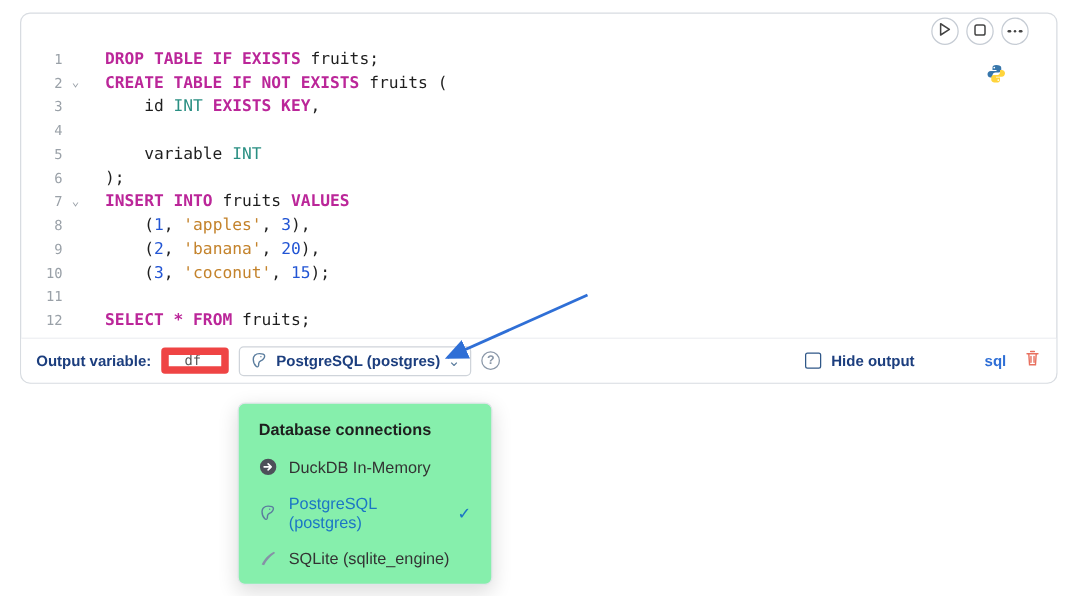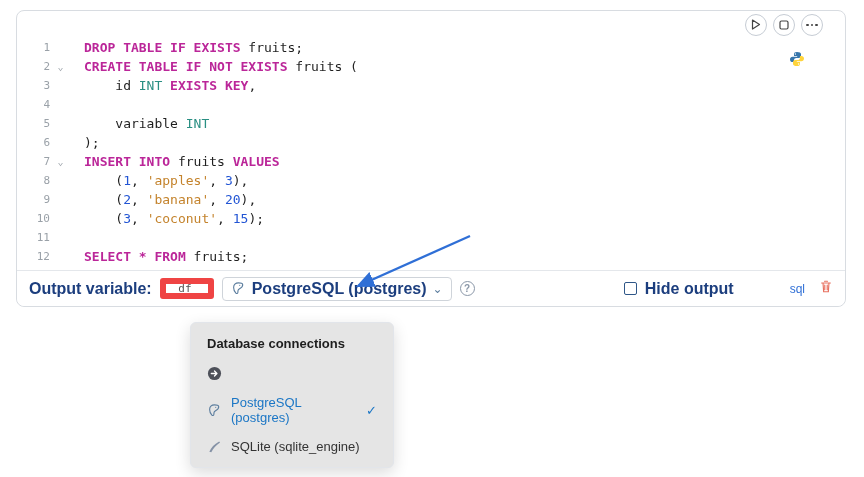--- a/index.html
+++ b/index.html
@@ -33,46 +33,46 @@
   .tok-ty { color:#2a8f83; }
   .tok-str { color:#c4832c; }
   .tok-num { color:#2255d4; }
   .tok-pl { color:#1f1f1f; }
   
   .cell-footer {
     position:absolute; left:0; right:0; bottom:0; height:36px;
     border-top:1px solid #e4e7eb; display:flex; align-items:center;
     padding:0 12px; gap:8px; background:#fff; border-radius:0 0 8px 8px;
   }
-  .navy-label { font-size:16px; font-weight:bold; color:#1c3e7e; }
+  .navy-label { font-size:12px; font-weight:bold; color:#1c3e7e; }
   .var-input {
     width:54px; height:21px; border:6px solid #ef4444; border-radius:3px;
     font-family:"DejaVu Sans Mono", monospace; font-size:11px; color:#555; padding:0 6px;
   }
   .conn-dropdown {
     display:flex; align-items:center; gap:6px; border:1px solid #cfd4da; border-radius:4px;
     height:24px; padding:0 8px; cursor:pointer; background:#fff;
   }
   .chevron { color:#5b7d9e; font-size:12px; line-height:10px; }
   .help-circle {
     width:15px; height:15px; border:1px solid #8a97a8; border-radius:50%;
     color:#8a97a8; font-size:10px; font-weight:bold; display:flex;
     align-items:center; justify-content:center; cursor:pointer;
   }
   .spacer { flex:1; }
   .checkbox {
     width:13px; height:13px; border:1.5px solid #2f5788; border-radius:2px; background:#fff; cursor:pointer;
   }
-  .lang-label { color:#2f6fd6; font-size:12px; font-weight:normal; margin-left:48px; cursor:pointer; }
+  .lang-label { color:#2f6fd6; font-size:12px; font-weight:bold; margin-left:48px; cursor:pointer; }
   .trash-btn { margin-left:6px; cursor:pointer; display:flex; align-items:center; }
   
   .arrow-annotation { position:absolute; left:330px; top:228px; pointer-events:none; }
   
   .menu {
-    position:absolute; left:190px; top:322px; width:204px; background:#e5e5e5;
+    position:absolute; left:190px; top:322px; width:204px; background:#86efac;
     border:1px solid #e2e5ea; border-radius:6px;
     box-shadow:0 5px 16px rgba(0,0,0,.14); padding:4px 0 6px 0; z-index:10;
   }
   .menu-header { font-weight:bold; font-size:13px; color:#1e1e1e; padding:9px 16px 8px 16px; }
   .menu-item {
     display:flex; align-items:center; gap:9px; padding:7px 16px; font-size:13px;
     color:#333; cursor:pointer;
   }
   .menu-icon { width:15px; height:15px; display:flex; align-items:center; flex:none; }
   .menu-item.selected .menu-label { color:#1b76c5; }
@@ -177,20 +177,21 @@
 <div class="menu">
   <div class="menu-header">Database connections</div>
   <div>
       <div class="menu-item">
         <span class="menu-icon">
           <svg width="15" height="15" viewBox="0 0 16 16">
             <circle cx="8" cy="8" r="7" fill="#4d5059"></circle>
             <path d="M4.6 8h5.6M8 5.4L10.6 8 8 10.6" stroke="#fff" stroke-width="1.4" fill="none" stroke-linecap="round" stroke-linejoin="round"></path>
           </svg>
         </span>
+        <span class="menu-label">DuckDB In-Memory</span>
       </div>
       <div class="menu-item selected">
         <span class="menu-icon">
           <svg width="15" height="15" viewBox="0 0 16 16">
             <path d="M8 2C4.7 2 2.8 4 2.8 6.8c0 2.4 1.2 4.9 2.4 6.1.7.7 1.7.5 2-.4.2-.7.2-1.5.3-2.3.1-1 .7-1.4 1.6-1.9 1.5-.8 3.4-2 3.4-4.3C12.5 2.7 10.6 2 8 2z" fill="none" stroke="#5b7d9e" stroke-width="1.2"></path>
             <circle cx="9.3" cy="4.6" r=".6" fill="#5b7d9e"></circle>
           </svg>
         </span>
         <span class="menu-label">PostgreSQL (postgres)</span>
         <span class="menu-check">✓</span>

